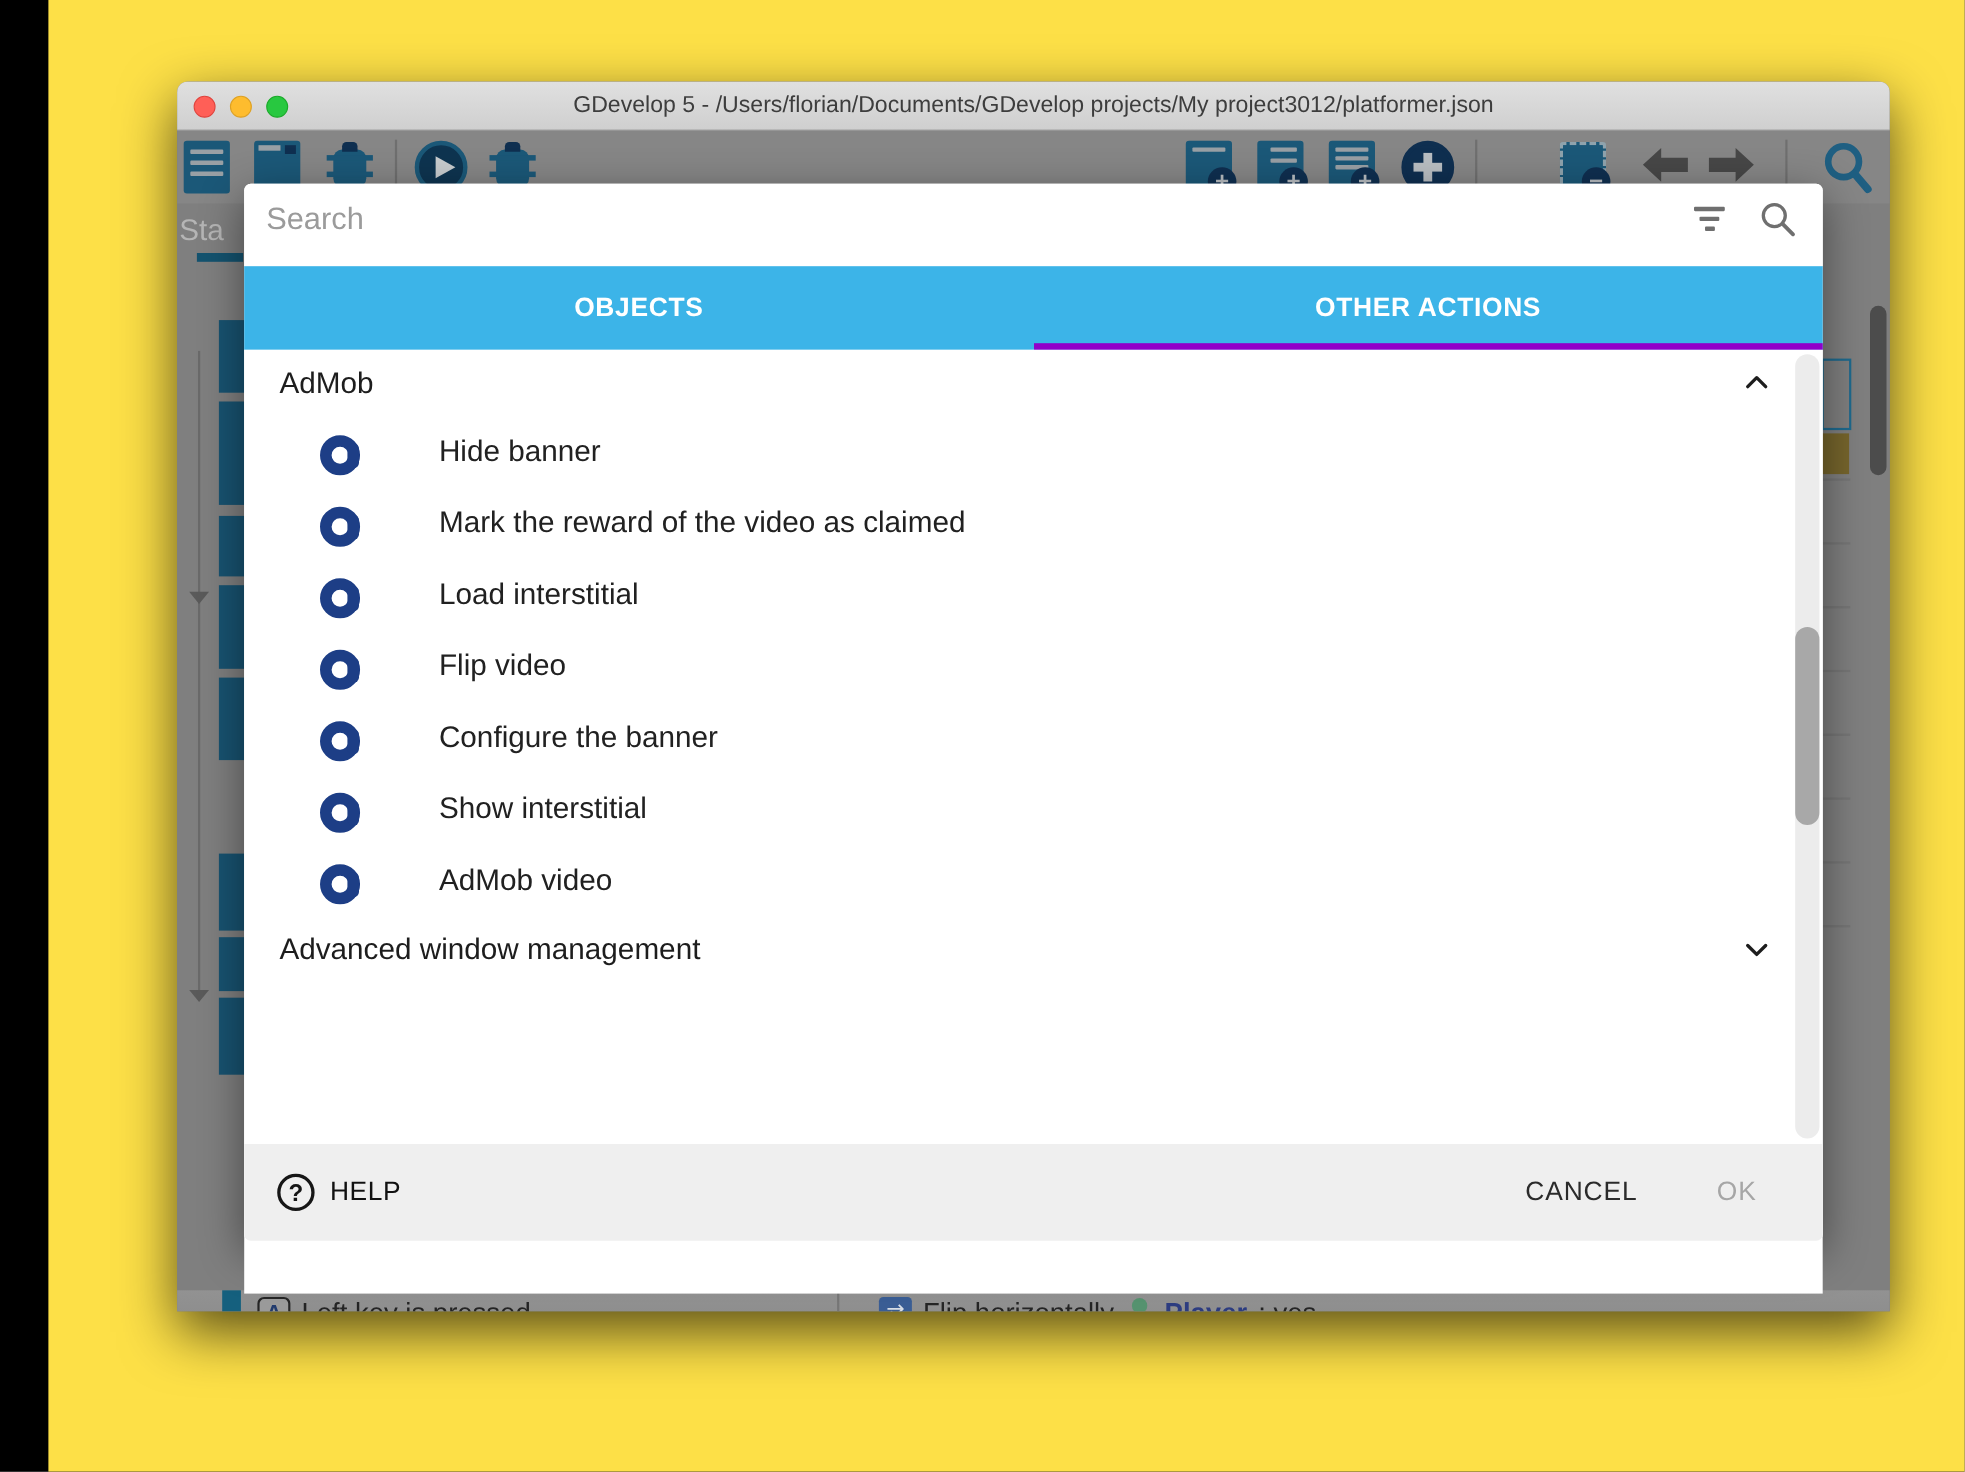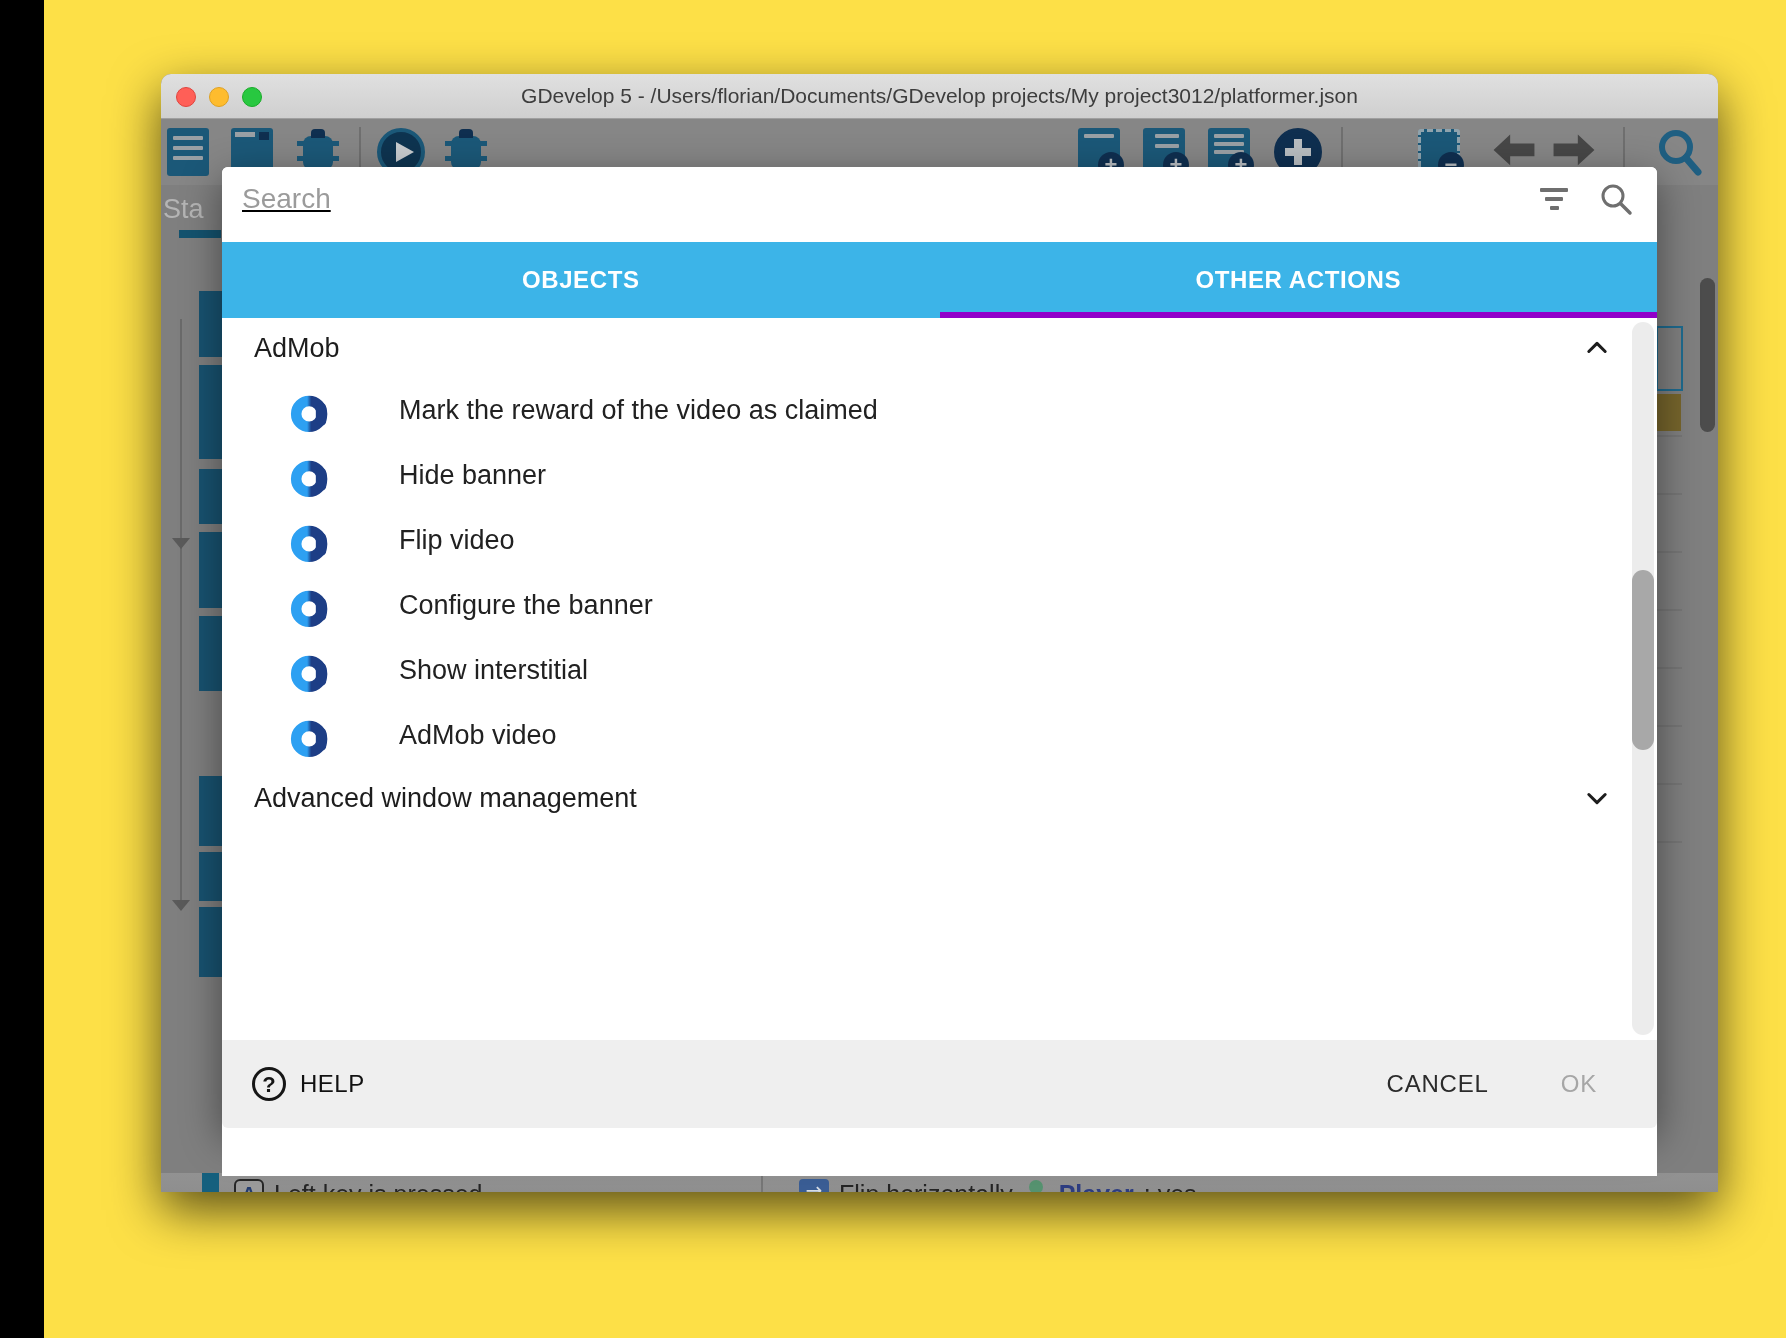--- a/index.html
+++ b/index.html
@@ -73,21 +73,21 @@
             color:#223b6e; font-weight:bold; font-size:20px; line-height:27px; text-align:center;}
   .flipico{width:30px; height:30px; background:#3a5d94; border-radius:4px; color:#d7dde5;
            font-size:20px; line-height:28px; text-align:center;}
   .playerico{width:26px; height:30px;}
   .objname{color:#2c3c80; font-weight:bold;}
 
   
   .dialog{position:absolute; left:61px; top:93px; width:1435px; height:961px; background:#fff;
           border-radius:6px; box-shadow:0 12px 40px rgba(0,0,0,.45);}
   .searchrow{position:absolute; left:0; top:0; width:100%; height:75px; display:flex; align-items:center;
-             padding:0 24px 12px 20px; border-radius:6px 6px 0 0; background:#fff;text-decoration:underline;}
+             padding:0 24px 12px 20px; border-radius:6px 6px 0 0; background:#fff;}
   .searchrow input{flex:1; border:none; outline:none; font-size:28px; color:#333;
                    font-family:"Liberation Sans","DejaVu Sans",sans-serif; background:transparent;}
   .searchrow input::placeholder{color:#9b9b9b;}
   .filtericon{width:30px; margin-right:30px; display:flex; flex-direction:column; align-items:center; gap:5px; cursor:pointer;}
   .filtericon i{display:block; height:4px; background:#6f6f6f; border-radius:1px;}
   .filtericon i:nth-child(1){width:28px;} .filtericon i:nth-child(2){width:18px;} .filtericon i:nth-child(3){width:9px;}
 
   .tabsbar{position:absolute; left:0; top:75px; width:100%; height:76px; background:var(--tab-blue); display:flex;}
   .tab{flex:1; display:flex; align-items:center; justify-content:center; color:#fff; font-size:24px;
        font-weight:bold; letter-spacing:.6px; position:relative; cursor:pointer;}
@@ -293,41 +293,54 @@
     <span class="glabel">AdMob</span>
     <svg class="chev" viewBox="0 0 24 24">
       <path d="M5 15 L12 8 L19 15" fill="none" stroke="#1d1d1d" stroke-width="2.6" stroke-linecap="round" stroke-linejoin="round"></path>
     </svg>
 
   </div>
           <div class="arow">
     <svg class="aicon" viewBox="0 0 48 48">
       <defs>
         <linearGradient id="admobg" x1="0" y1="0" x2="1" y2="0">
+          <stop offset="0.42" stop-color="#1d3e86"></stop>
+          <stop offset="0.58" stop-color="#1d3e86"></stop>
+        </linearGradient>
+      </defs>
+      <circle cx="21" cy="27" r="13.5" fill="none" stroke="url(#admobg)" stroke-width="11"></circle>
+      <line x1="33.5" y1="21" x2="33.5" y2="34" stroke="#1d3e86" stroke-width="11" stroke-linecap="round"></line>
+    </svg>
+    <span class="alabel">Hide banner</span>
+  </div>
+          <div class="arow">
+    <svg class="aicon" viewBox="0 0 48 48">
+      <defs>
+        <linearGradient id="admobg" x1="0" y1="0" x2="1" y2="0">
           <stop offset="0.42" stop-color="#2da0f2"></stop>
           <stop offset="0.58" stop-color="#1d3e86"></stop>
         </linearGradient>
       </defs>
       <circle cx="21" cy="27" r="13.5" fill="none" stroke="url(#admobg)" stroke-width="11"></circle>
       <line x1="33.5" y1="21" x2="33.5" y2="34" stroke="#1d3e86" stroke-width="11" stroke-linecap="round"></line>
     </svg>
     <span class="alabel">Mark the reward of the video as claimed</span>
   </div>
           <div class="arow">
     <svg class="aicon" viewBox="0 0 48 48">
       <defs>
         <linearGradient id="admobg" x1="0" y1="0" x2="1" y2="0">
           <stop offset="0.42" stop-color="#1d3e86"></stop>
           <stop offset="0.58" stop-color="#1d3e86"></stop>
         </linearGradient>
       </defs>
       <circle cx="21" cy="27" r="13.5" fill="none" stroke="url(#admobg)" stroke-width="11"></circle>
       <line x1="33.5" y1="21" x2="33.5" y2="34" stroke="#1d3e86" stroke-width="11" stroke-linecap="round"></line>
     </svg>
-    <span class="alabel">Hide banner</span>
+    <span class="alabel">Load interstitial</span>
   </div>
           <div class="arow">
     <svg class="aicon" viewBox="0 0 48 48">
       <defs>
         <linearGradient id="admobg" x1="0" y1="0" x2="1" y2="0">
           <stop offset="0.42" stop-color="#1d3e86"></stop>
           <stop offset="0.58" stop-color="#1d3e86"></stop>
         </linearGradient>
       </defs>
       <circle cx="21" cy="27" r="13.5" fill="none" stroke="url(#admobg)" stroke-width="11"></circle>

